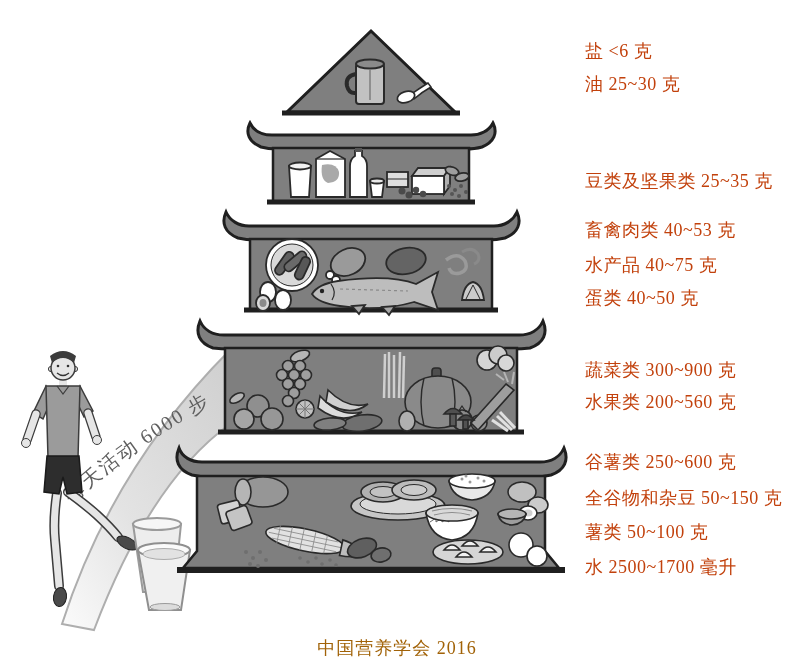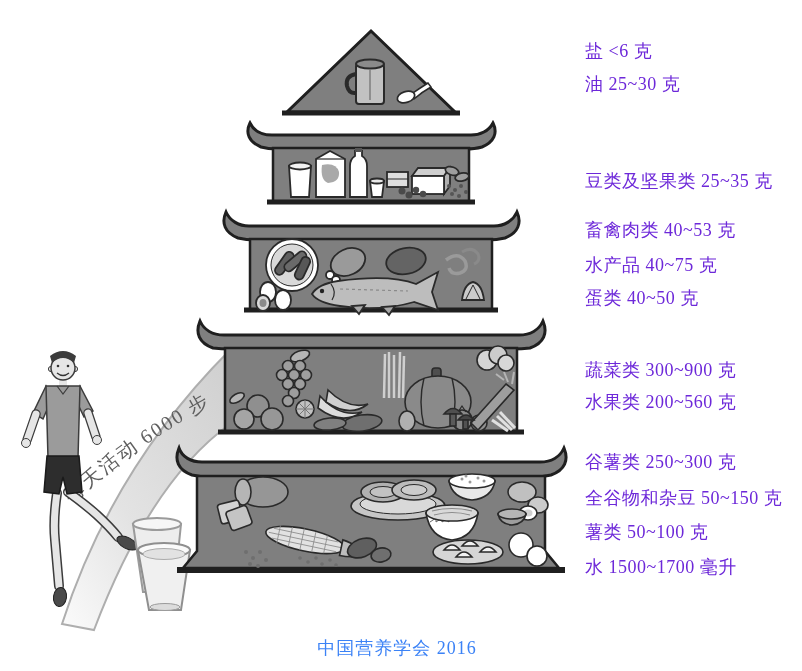--- a/index.html
+++ b/index.html
@@ -1,22 +1,22 @@
 <!DOCTYPE html>
 <html><head>
 <meta charset="utf-8">
 <style>
   html,body{margin:0;padding:0;background:#ffffff;}
   #stage{position:relative;width:802px;height:671px;background:#ffffff;overflow:hidden;
          font-family:"Liberation Serif","DejaVu Serif",serif;}
   #art{position:absolute;left:0;top:0;}
-  .lbl{position:absolute;left:585px;font-size:18px;line-height:22px;color:#6d28d9;
+  .lbl{position:absolute;left:585px;font-size:18px;line-height:22px;color:#c2410c;
        letter-spacing:0.5px;white-space:nowrap;text-align:right;}
   #caption{position:absolute;left:271px;top:636px;width:252px;text-align:center;
-           font-size:18px;color:#3b82f6;letter-spacing:1px;}
+           font-size:18px;color:#a16207;letter-spacing:1px;}
 </style>
 </head>
 <body>
 
 <div id="stage">
 
 <svg id="art" width="802" height="671" viewBox="0 0 802 671">
   <defs>
     <linearGradient id="trackGrad" x1="1" y1="0" x2="0" y2="1">
       <stop offset="0" stop-color="#cfcfcf"></stop>
@@ -281,19 +281,19 @@
 </svg>
 
   <div class="lbl" style="top:40px">盐 &lt;6 克</div>
   <div class="lbl" style="top:73px">油 25~30 克</div>
   <div class="lbl" style="top:170px">豆类及坚果类 25~35 克</div>
   <div class="lbl" style="top:219px">畜禽肉类 40~53 克</div>
   <div class="lbl" style="top:254px">水产品 40~75 克</div>
   <div class="lbl" style="top:287px">蛋类 40~50 克</div>
   <div class="lbl" style="top:359px">蔬菜类 300~900 克</div>
   <div class="lbl" style="top:391px">水果类 200~560 克</div>
-  <div class="lbl" style="top:451px">谷薯类 250~300 克</div>
+  <div class="lbl" style="top:451px">谷薯类 250~600 克</div>
   <div class="lbl" style="top:487px">全谷物和杂豆 50~150 克</div>
   <div class="lbl" style="top:521px">薯类 50~100 克</div>
-  <div class="lbl" style="top:556px">水 1500~1700 毫升</div>
+  <div class="lbl" style="top:556px">水 2500~1700 毫升</div>
 
   <div id="caption">中国营养学会 2016</div>
 </div>
 
 </body></html>

